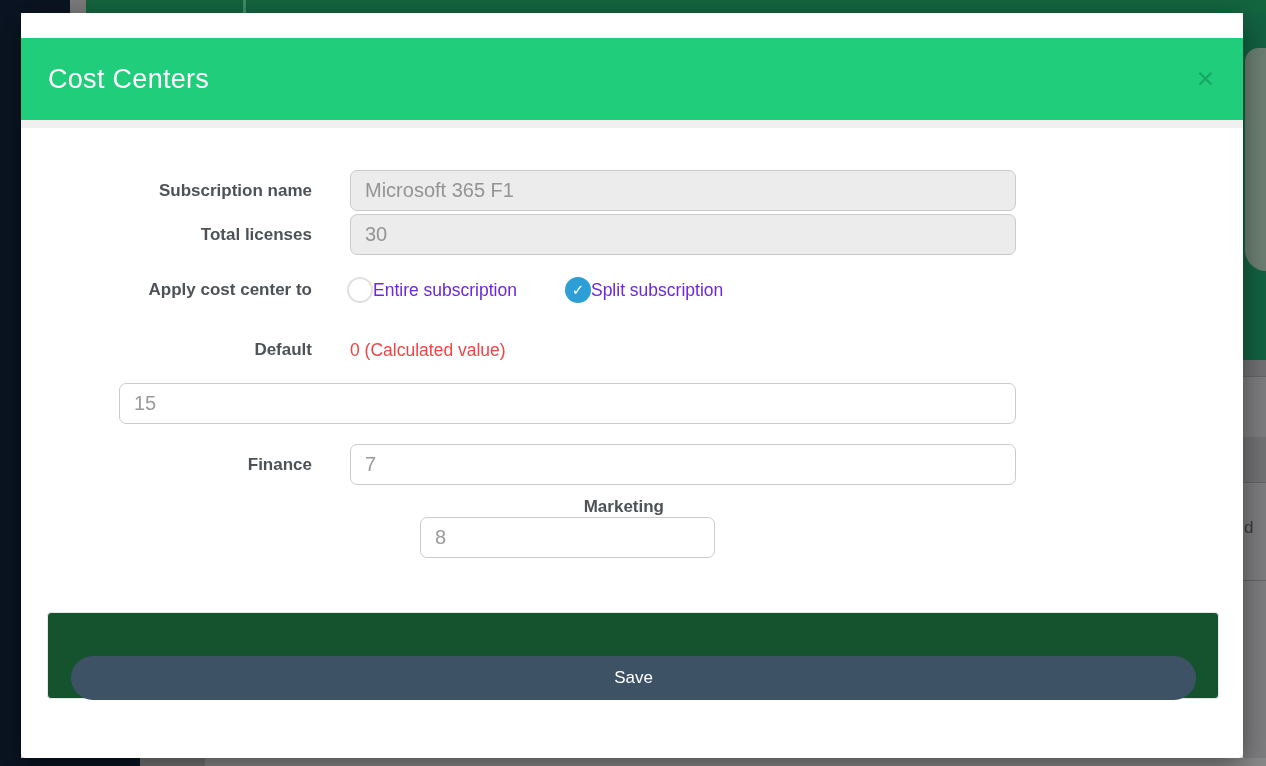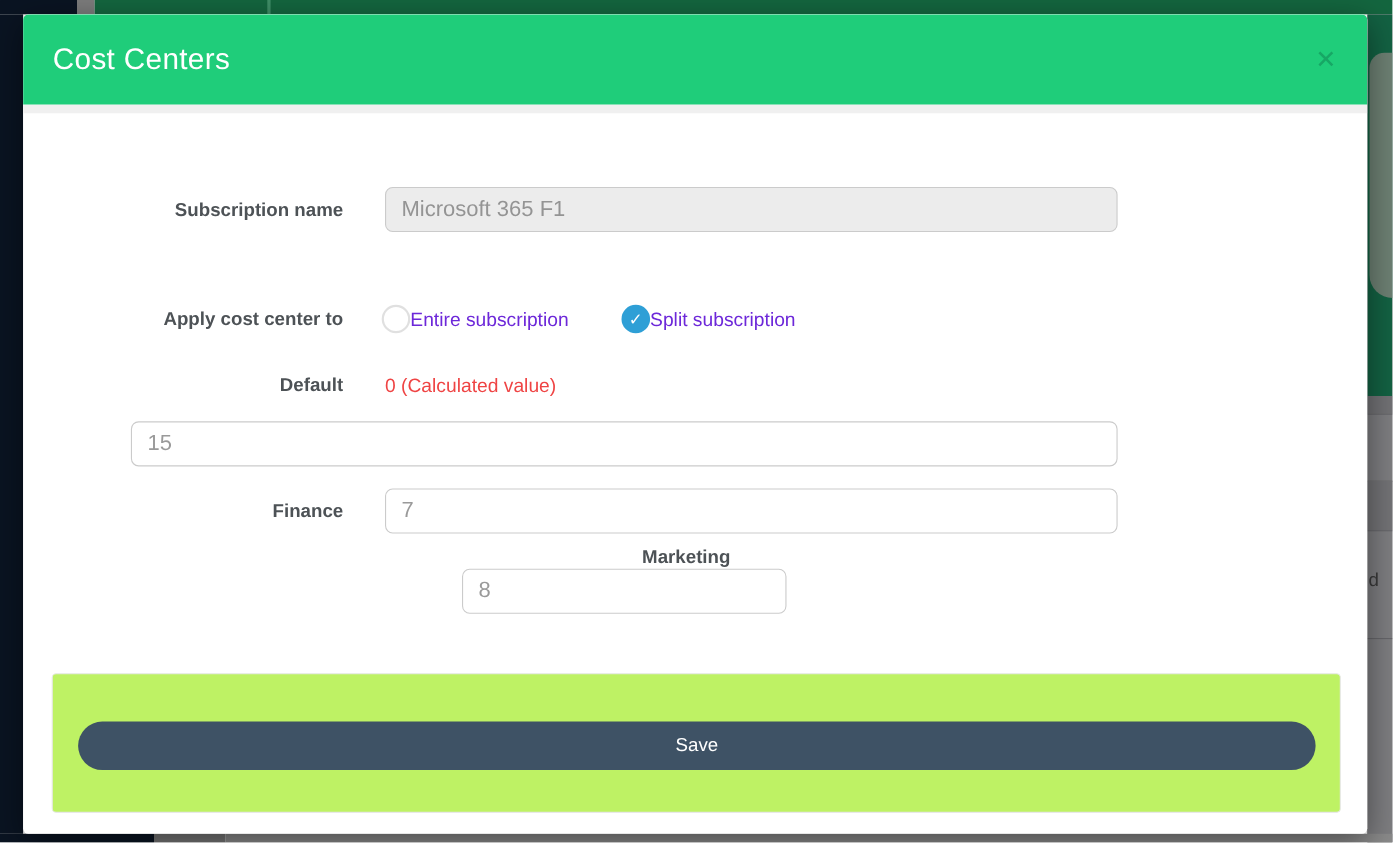--- a/index.html
+++ b/index.html
@@ -24,21 +24,21 @@
   .r-line{position:absolute;left:0;width:23px;height:1px;background:#66666a;}
   .r-dark{position:absolute;left:0;top:77px;width:23px;height:45px;background:#737376;}
   .r-text{position:absolute;left:1px;top:158px;color:#3a3a3a;font-size:17px;}
   .bk-bot-navy{left:0;top:758px;width:140px;height:8px;background:#0a1422;}
   .bk-bot-g1{left:140px;top:758px;width:65px;height:8px;background:#767676;}
   .bk-bot-g2{left:205px;top:758px;width:1061px;height:8px;background:#8a8a8a;}
 
   
   .modal{left:21px;top:13px;width:1222px;height:745px;background:#fff;
     border-radius:5px;box-shadow:0 8px 30px rgba(0,0,0,.45);overflow:hidden;}
-  .m-header{position:relative;height:82px;background:var(--green,#1fcd7a);}
+  .m-header{position:relative;height:82px;background:var(--green,#1fcd7a);margin-top:25px;}
   .m-title{position:absolute;left:27px;top:50%;transform:translateY(-50%);
     font-size:27px;font-weight:300;color:#fff;letter-spacing:.3px;}
   .m-close{position:absolute;right:28px;top:50%;transform:translateY(-50%);
     font-size:23px;font-weight:700;color:#17a765;cursor:pointer;line-height:1;}
   .m-band{height:8px;background:#f0f0f0;}
 
   .form-row{position:absolute;left:60px;width:935px;display:flex;align-items:center;}
   .row-label{width:231px;text-align:right;font-size:17px;font-weight:600;color:#4d5256;flex:none;}
   .row-control{margin-left:38px;flex:1;display:flex;align-items:center;}
   input.txt{width:100%;height:41px;box-sizing:border-box;border:1px solid #cbcbcb;
@@ -47,22 +47,22 @@
   input.txt.disabled{background:#ececec;color:#949494;}
 
   .radio-circle{width:26px;height:26px;border-radius:50%;box-sizing:border-box;flex:none;}
   .radio-unchecked{border:2px solid #e0e0e0;background:#fff;cursor:pointer;}
   .radio-checked{background:var(--blue,#2e9fd6);color:#fff;display:flex;align-items:center;
     justify-content:center;font-size:15px;font-weight:700;cursor:pointer;}
   .radio-label{font-size:17.5px;color:#6d28d9;cursor:pointer;}
   .opt2{margin-left:48px;}
   .static-value{font-size:17.5px;color:#ef4444;}
 
-  .m-footer{position:absolute;left:26px;top:599px;width:1172px;height:127px;
-    background:#bef264;border:1px solid #e8e8e8;border-radius:4px;box-sizing:border-box;}
+  .m-footer{position:absolute;left:26px;top:599px;width:1172px;height:87px;
+    background:#14532d;border:1px solid #e8e8e8;border-radius:4px;box-sizing:border-box;}
   .save-btn{position:absolute;left:23px;top:43px;width:1125px;height:44px;border:none;
     border-radius:22px;background:var(--slate,#3e5265);color:#fff;font-size:17px;
     font-family:inherit;cursor:pointer;}
 </style>
 </head>
 <body>
 
 <div class="abs bk-navy-top"></div>
 <div class="abs bk-gray-sq"></div>
 <div class="abs bk-green-top"></div>
@@ -95,20 +95,26 @@
   </div>
   <div class="m-band"></div>
 
   <div class="form-row" style="top:157px;">
     <div class="row-label">Subscription name</div>
     <div class="row-control">
       <input class="txt disabled" type="text" readonly="" value="Microsoft 365 F1" style="">
     </div>
   </div>
 
+  <div class="form-row" style="top:201px;">
+    <div class="row-label">Total licenses</div>
+    <div class="row-control">
+      <input class="txt disabled" type="text" readonly="" value="30" style="">
+    </div>
+  </div>
 
   <div class="form-row" style="top:262px;height:30px;">
     <div class="row-label">Apply cost center to</div>
     <div class="row-control" style="margin-left:35px;">
       <span class="radio-circle radio-unchecked"></span>
       <span class="radio-label">Entire subscription</span>
       <span class="radio-circle radio-checked opt2">
         <span>✓</span>
       </span>
       <span class="radio-label">Split subscription</span>

